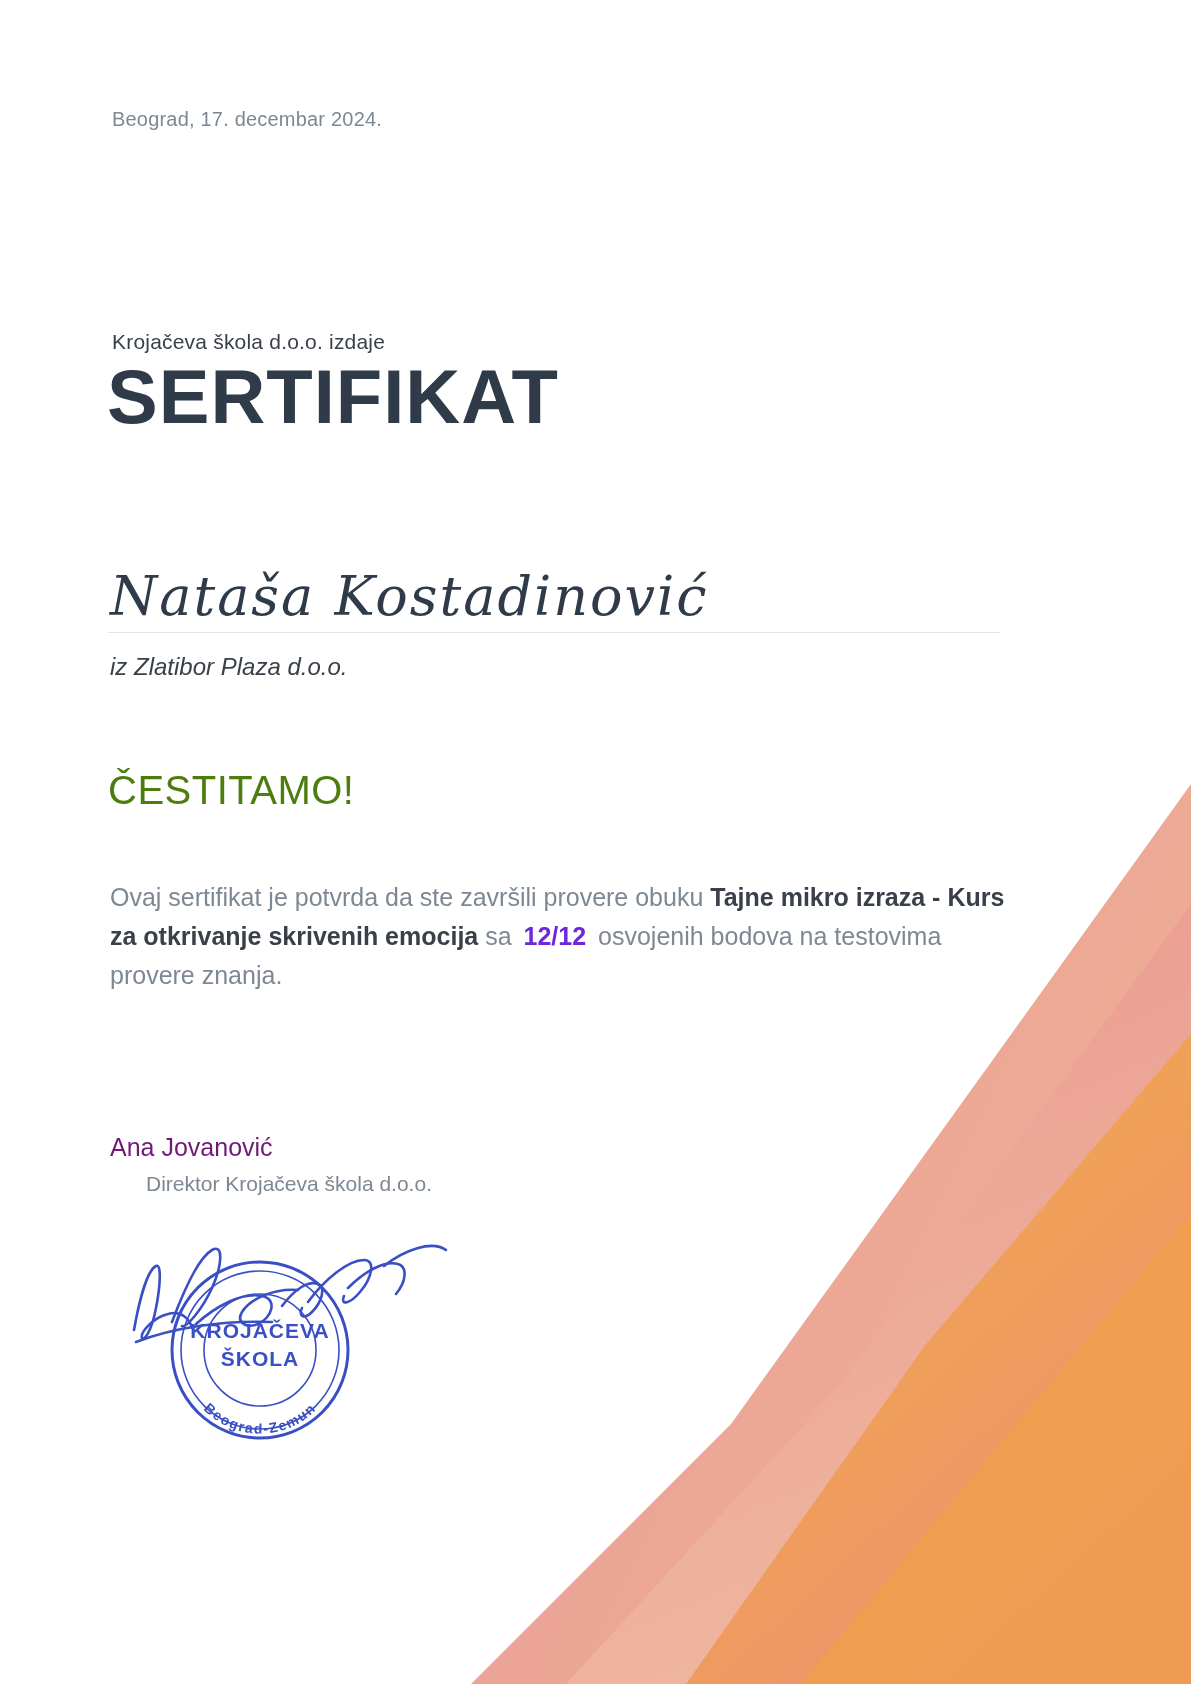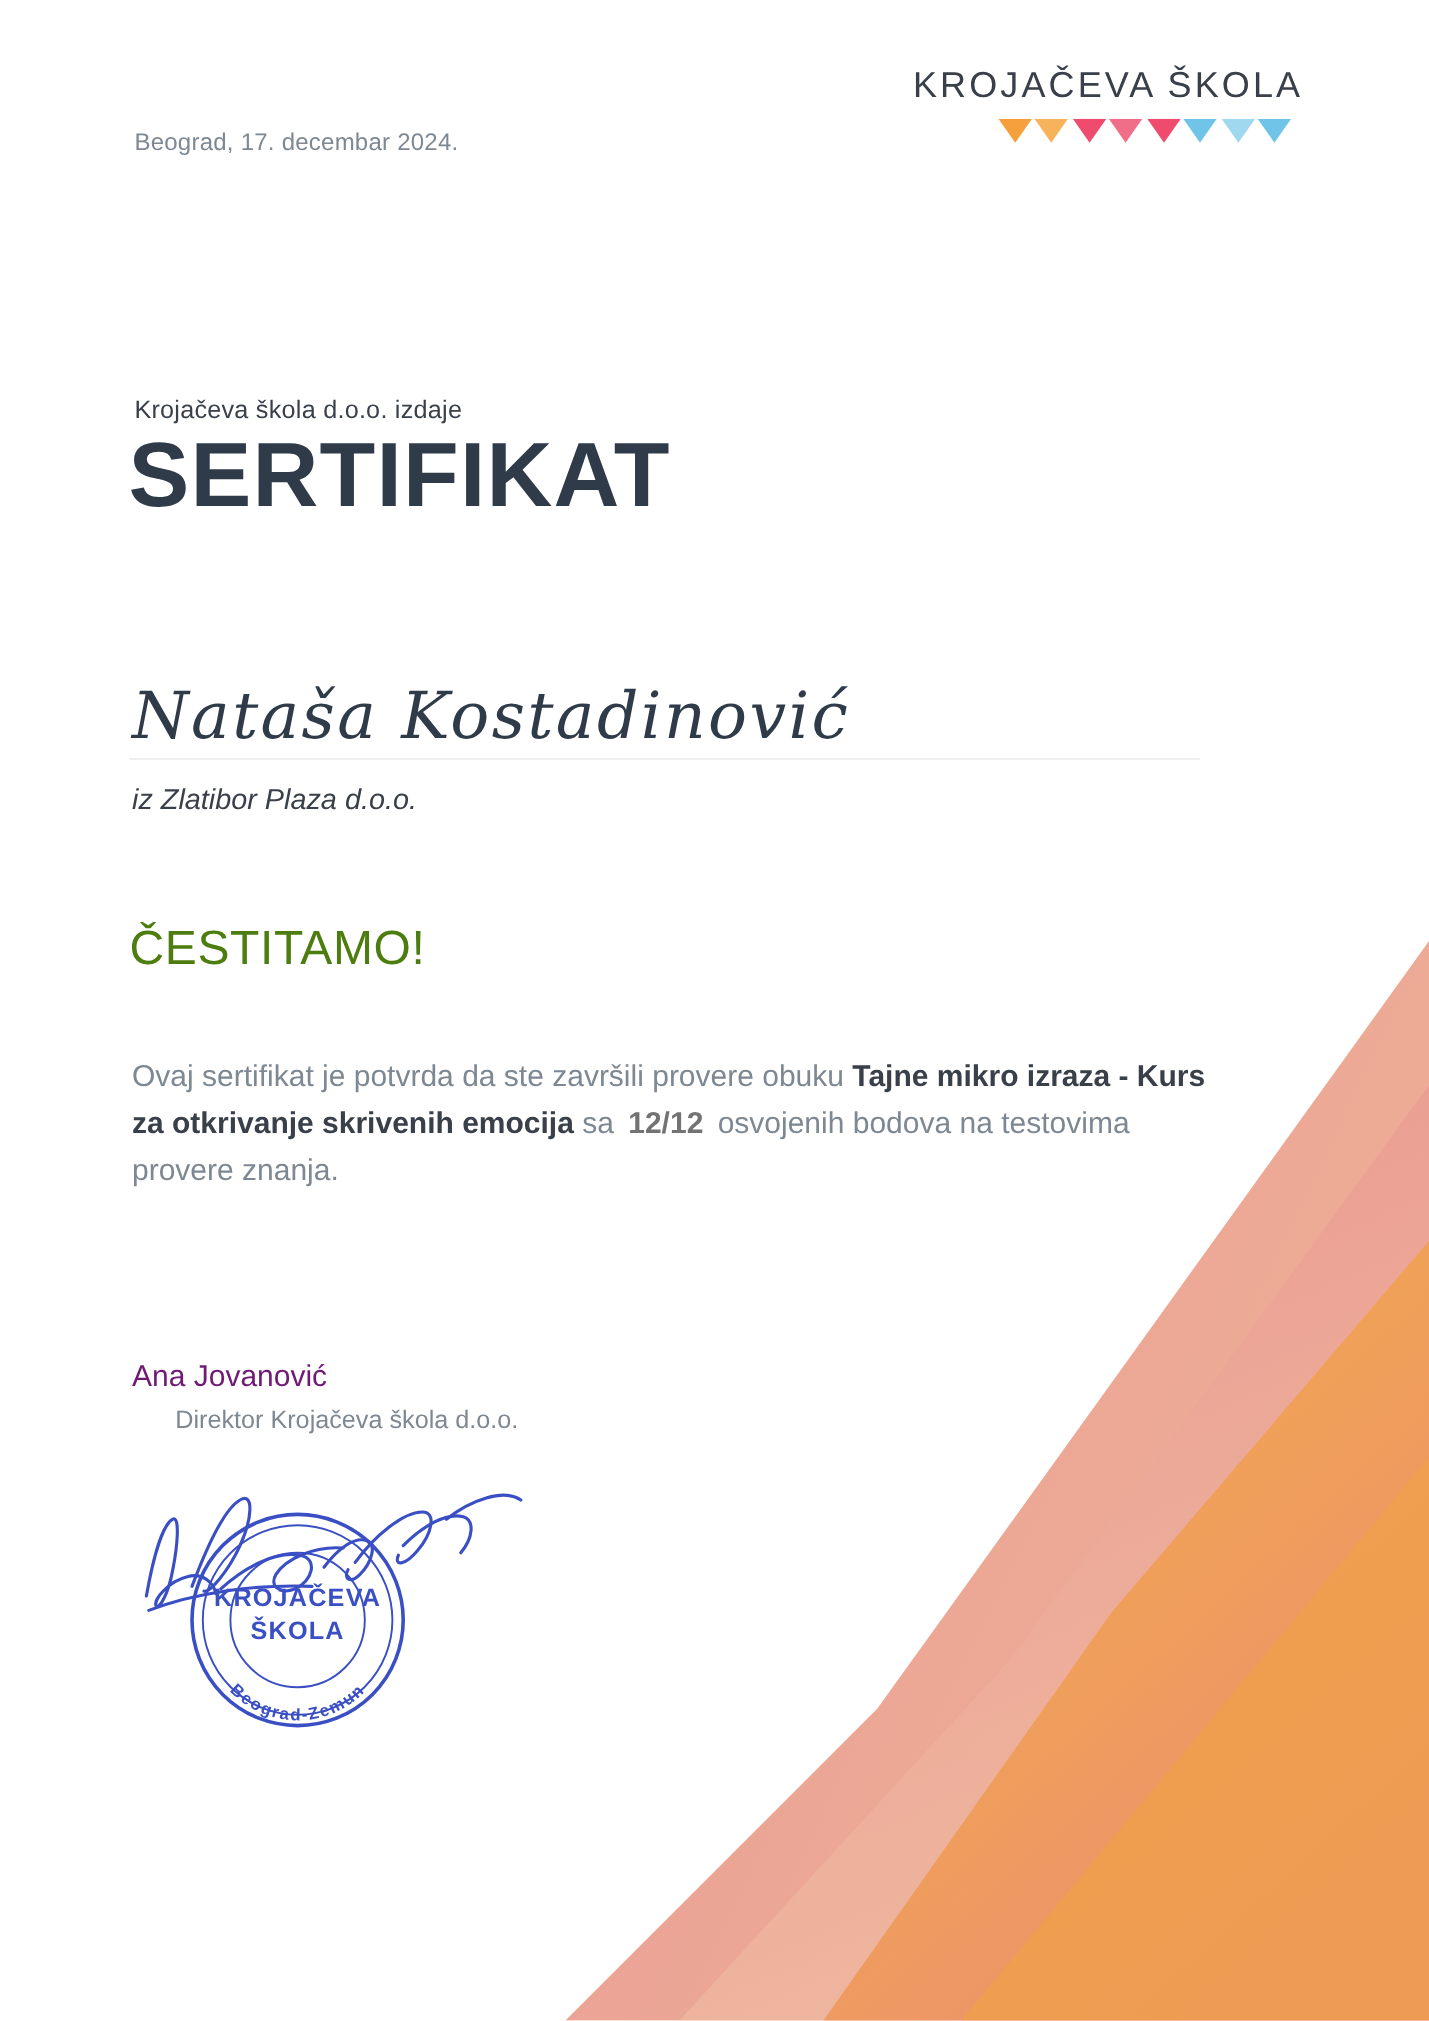--- a/index.html
+++ b/index.html
@@ -126,21 +126,21 @@
     width: 900px;
     font-size: 25px;
     line-height: 1.55;
     color: #7d8893;
   }
   .body-text b {
     color: #39404a;
     font-weight: bold;
   }
   .body-text .score {
-    color: #737373;
+    color: #6d28d9;
     font-weight: bold;
     padding: 0 5px;
   }
 
   
   .signer-name {
     position: absolute;
     left: 110px;
     top: 1133px;
     font-size: 25px;
@@ -149,21 +149,21 @@
   .signer-role {
     position: absolute;
     left: 110px;
     top: 1172px;
     font-size: 21px;
     color: #7d8893;
     margin-left: 36px;
   }
   .signature-art {
     position: absolute;
-    left: 100px;
+    left: 112px;
     top: 1210px;
     width: 340px;
     height: 230px;
   }
   .signature-art svg { display: block; }
 </style>
 </head>
 <body>
 
 <div class="page">
@@ -187,35 +187,20 @@
       </defs>
       <polygon points="720,0 720,900 0,900 260,640" fill="url(#gradRose)" opacity="0.92"></polygon>
       <polygon points="720,120 720,900 95,900 370,600" fill="url(#gradSalmon)" opacity="0.85"></polygon>
       <polygon points="720,250 720,900 215,900 455,560" fill="url(#gradOrange)" opacity="0.95"></polygon>
       <polygon points="720,430 720,900 330,900" fill="#efa04a" opacity="0.75"></polygon>
     </svg>
   </div>
 
   <div class="date-line">Beograd, 17. decembar 2024.</div>
 
-  <div class="logo">
-    <div class="logo-text">KROJAČEVA ŠKOLA</div>
-    <div class="logo-zigzag">
-      <svg width="254" height="22" viewBox="0 0 254 22" xmlns="http://www.w3.org/2000/svg">
-        <polygon points="0,0 28,0 14,20" fill="#f5a03c"></polygon>
-        <polygon points="30,0 58,0 44,20" fill="#f7b35c"></polygon>
-        <polygon points="62,0 90,0 76,20" fill="#ef4b6e"></polygon>
-        <polygon points="92,0 120,0 106,20" fill="#f06e88"></polygon>
-        <polygon points="124,0 152,0 138,20" fill="#ef4b6e"></polygon>
-        <polygon points="154,0 182,0 168,20" fill="#6fc4e8"></polygon>
-        <polygon points="186,0 214,0 200,20" fill="#9fd8ef"></polygon>
-        <polygon points="216,0 244,0 230,20" fill="#6fc4e8"></polygon>
-      </svg>
-    </div>
-  </div>
 
   <div class="issuer">Krojačeva škola d.o.o. izdaje</div>
   <div class="cert-title">SERTIFIKAT</div>
 
   <div class="recipient">Nataša Kostadinović</div>
   <div class="recipient-rule"></div>
   <div class="recipient-company">iz Zlatibor Plaza d.o.o.</div>
 
   <div class="congrats">ČESTITAMO!</div>
   <div class="body-text">

